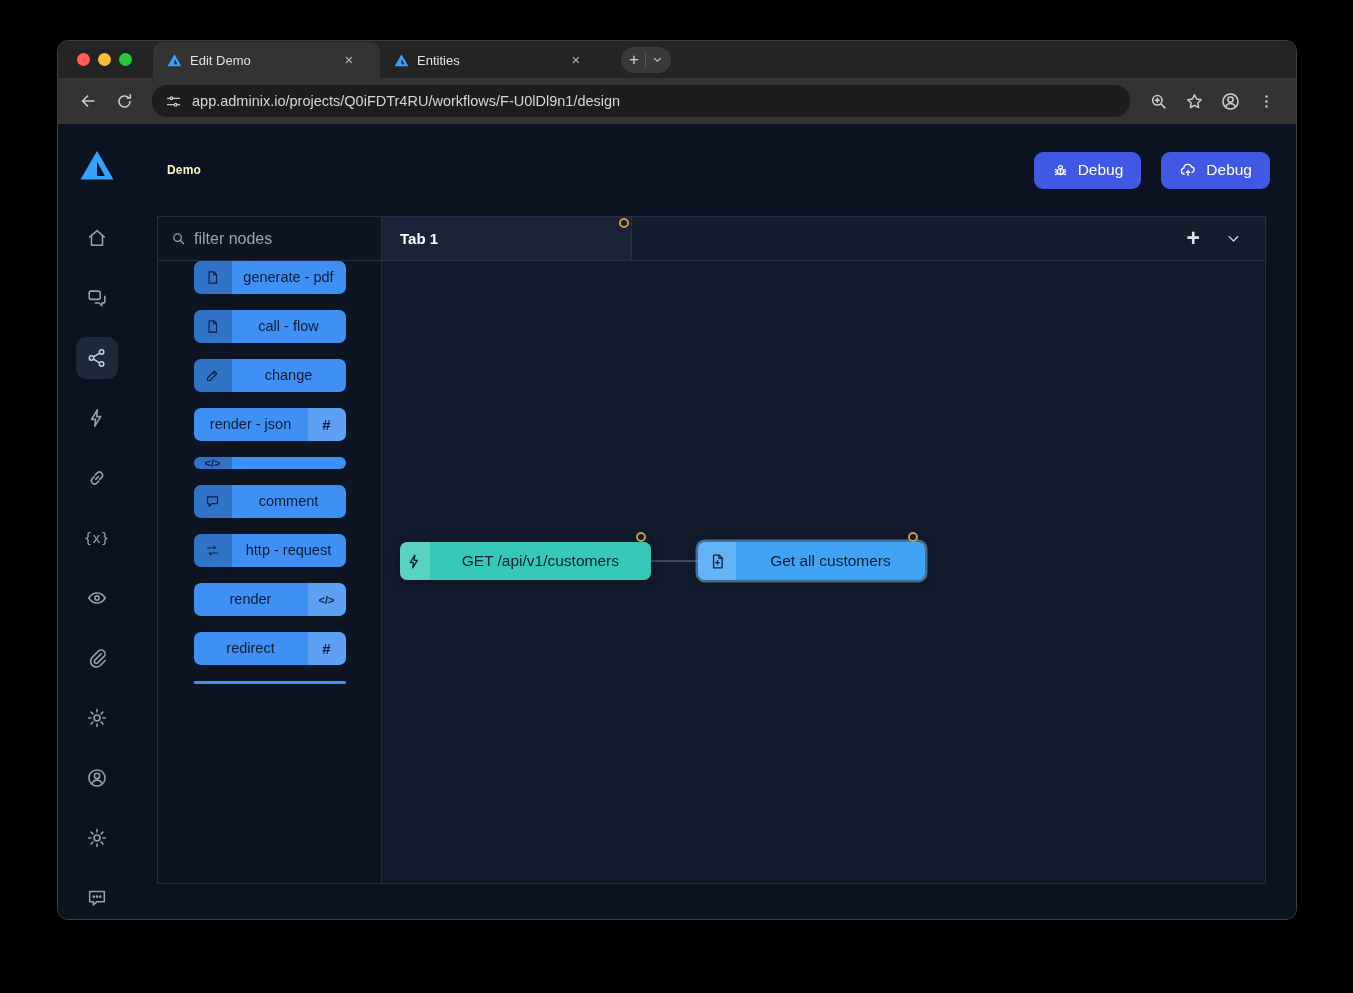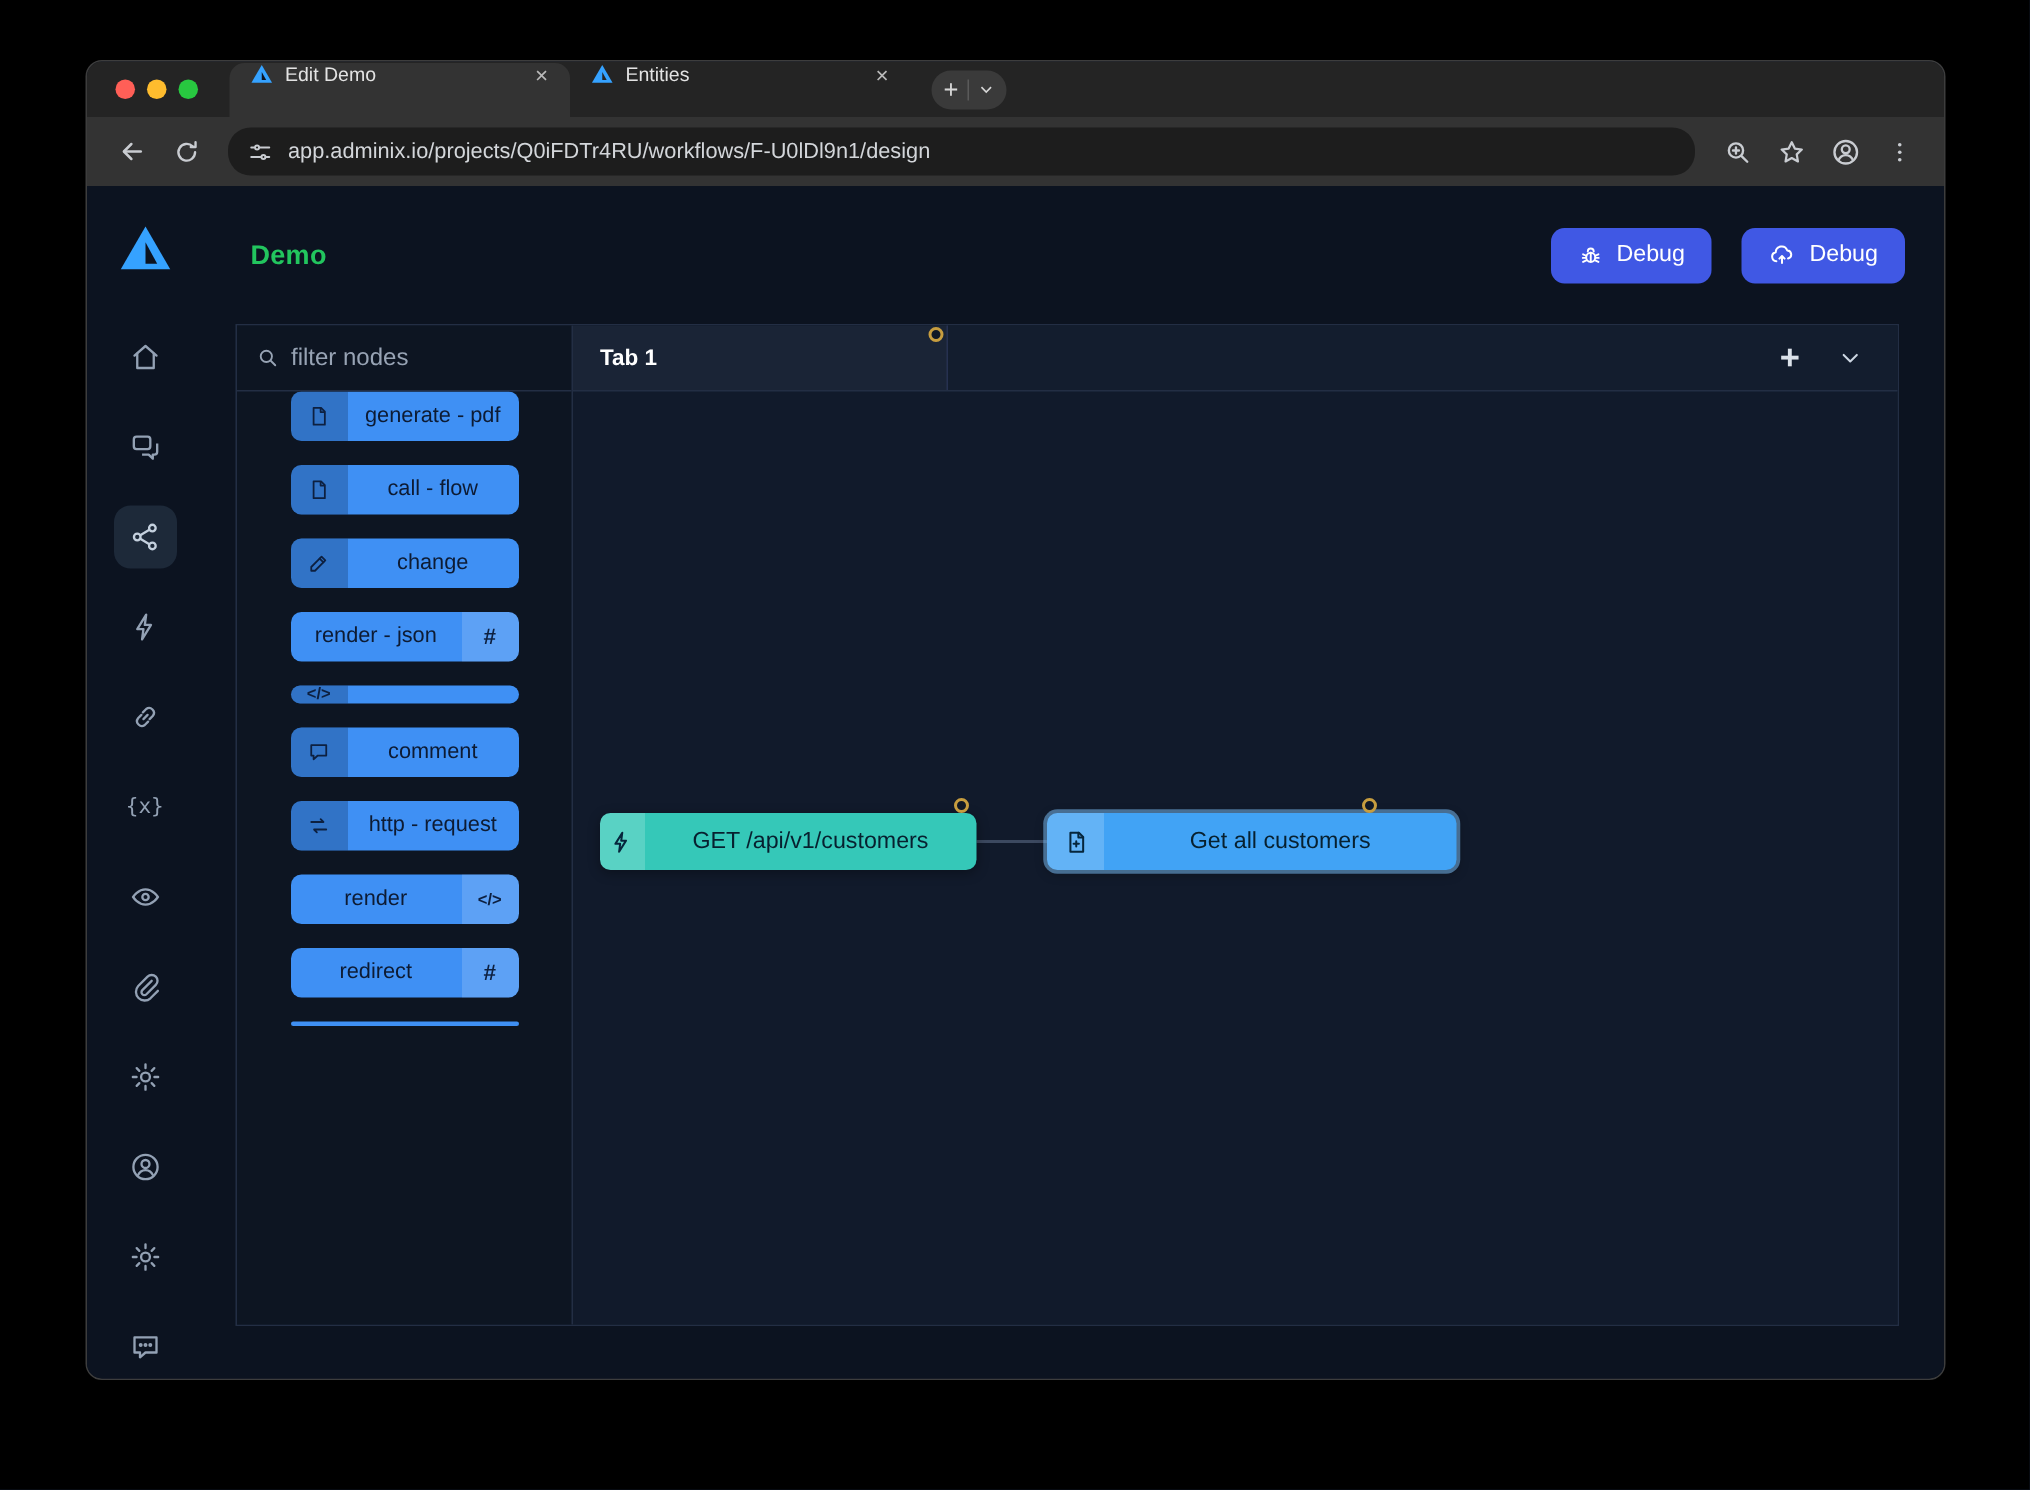--- a/index.html
+++ b/index.html
@@ -5,21 +5,21 @@
   * { margin:0; padding:0; box-sizing:border-box; }
   body { width:1353px; height:993px; background:#000; font-family:"Liberation Sans",sans-serif; position:relative; overflow:hidden; }
 
   .window { position:absolute; left:57px; top:40px; width:1240px; height:880px; border-radius:11px; overflow:hidden;
             background:#0c1320; border:1px solid #3d3d3d; box-shadow:0 14px 50px rgba(0,0,0,.65); }
 
   
   .tabstrip { height:37px; background:#242424; display:flex; align-items:flex-end; padding-left:19px; }
   .traffic { display:flex; gap:8px; align-items:center; align-self:center; margin-right:21px; }
   .light { width:13px; height:13px; border-radius:50%; }
-  .tab { width:227px; height:36px; display:flex; gap:8px; padding:0 10px 0 14px; color:#e3e3e3; font-size:13px; }
+  .tab { width:227px; height:36px; display:flex; align-items:center; gap:8px; padding:0 22px 0 14px; color:#e3e3e3; font-size:13px; }
   .tab.active { background:#333; border-radius:10px 10px 0 0; }
   .tab-label { flex:1; white-space:nowrap; overflow:hidden; }
   .tab-close { color:#b9b9b9; font-size:15px; width:18px; text-align:center; line-height:18px; border-radius:4px; }
   .newtab { align-self:center; display:flex; align-items:center; height:26px; background:#3a3a3a; border-radius:13px; margin-left:14px; padding:0 8px; gap:6px; }
   .newtab .plus { color:#d6d6d6; font-size:17px; line-height:1; }
   .newtab .sep { width:1px; height:14px; background:#5a5a5a; }
 
   .toolbar { height:46px; background:#333; display:flex; align-items:center; padding:0 14px; gap:4px; }
   .tbtn { width:32px; height:32px; display:flex; align-items:center; justify-content:center; border-radius:50%; color:#c9ccd1; flex-shrink:0; }
   .urlbar { flex:1; height:30px; background:#1d1d1d; border-radius:15px; display:flex; align-items:center; gap:10px; padding:16px 13px; margin:0 8px; min-width:0; }
@@ -30,21 +30,21 @@
 
   .rail { width:77px; display:flex; flex-direction:column; align-items:center; padding-top:24px; flex-shrink:0; }
   .rail-logo { margin-bottom:42px; }
   .rail-icons { display:flex; flex-direction:column; gap:36px; align-items:center; }
   .rail-ic { width:24px; height:24px; display:flex; align-items:center; justify-content:center; color:#93a1b4; }
   .rail-active { width:42px; height:42px; background:#1d2939; border-radius:11px; margin:-9px 0; display:flex; align-items:center; justify-content:center; color:#c4d0de; }
   .var-glyph { font-family:"DejaVu Sans Mono",monospace; font-size:14px; }
 
   .content { flex:1; display:flex; flex-direction:column; min-width:0; }
   .appbar { height:92px; display:flex; align-items:center; padding:0 26px 0 32px; }
-  .app-title { color:#22c55e; font-size:18px; font-weight:700; letter-spacing:.2px; }
+  .app-title { color:#fef9c3; font-size:12px; font-weight:700; letter-spacing:.2px; }
   .appbar-actions { margin-left:auto; display:flex; gap:20px; }
   .btn { height:37px; display:flex; align-items:center; gap:9px; padding:0 18px; background:#4058e4; color:#fff; font-size:15.5px; border-radius:9px; cursor:pointer; }
 
   .panel { margin:0 30px 0 22px; height:668px; border:1px solid #232e44; display:flex; background:#0e1624; }
 
   
   .palette { width:224px; border-right:1px solid #232e44; display:flex; flex-direction:column; background:#0d1522; flex-shrink:0; }
   .filter { height:44px; border-bottom:1px solid #232e44; display:flex; align-items:center; gap:8px; padding:0 13px; flex-shrink:0; color:#97a3b4; }
   .filter input { background:transparent; border:none; outline:none; color:#cbd5e1; font-size:16px; width:150px; font-family:inherit; }
   .filter input::placeholder { color:#97a3b4; }
@@ -64,21 +64,21 @@
   .canvas-actions { margin-left:auto; display:flex; align-items:center; gap:26px; padding-right:24px; }
   .plus-glyph { color:#dbe2ea; font-size:23px; font-weight:600; line-height:1; cursor:pointer; }
   .chev { color:#cbd5e1; cursor:pointer; display:flex; }
 
   .port { position:absolute; width:10px; height:10px; border-radius:50%; background:#101826; border:2px solid #c79d3f; z-index:6; }
 
   .cnode { position:absolute; height:38px; display:flex; align-items:stretch; border-radius:7px; color:#07202f; font-size:15.5px; font-weight:500; box-shadow:0 2px 8px rgba(0,0,0,.35); z-index:3; }
   .cnode .nseg { width:38px; display:flex; align-items:center; justify-content:center; background:rgba(255,255,255,.18); border-radius:7px 0 0 7px; color:#06263c; }
   .cnode .nlabel { flex:1; display:flex; align-items:center; justify-content:center; padding:0 32px; white-space:nowrap; }
   .node-get { left:18px; top:325px; width:251px; background:#35c8b8; }
-  .node-all { left:316px; top:325px; width:273px; background:#41a3f5; box-shadow:0 0 0 2.5px rgba(128,198,255,.5), 0 2px 8px rgba(0,0,0,.35); }
+  .node-all { left:316px; top:325px; width:227px; background:#41a3f5; box-shadow:0 0 0 2.5px rgba(128,198,255,.5), 0 2px 8px rgba(0,0,0,.35); }
   .wire { position:absolute; left:269px; top:343px; width:47px; height:2px; background:#3c4960; z-index:2; }
 
   svg { display:block; }
 </style>
 </head>
 <body>
 
 <div class="window">
 
   <div class="tabstrip">

